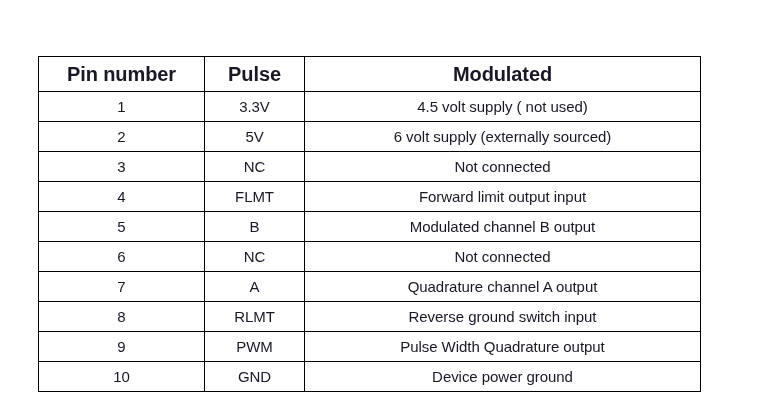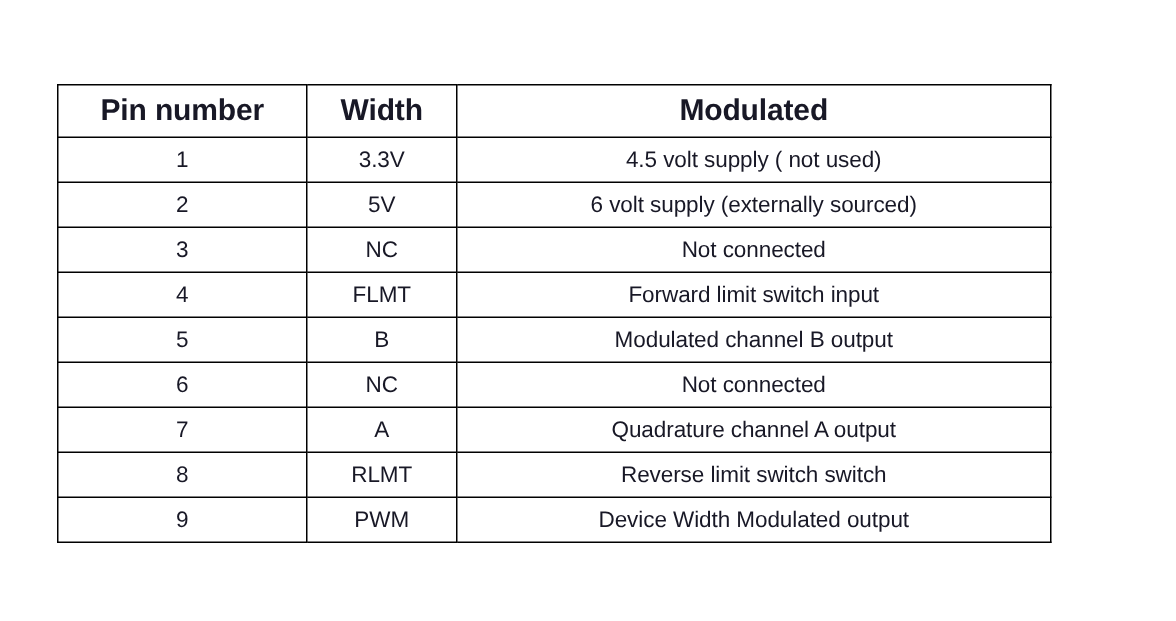--- a/index.html
+++ b/index.html
@@ -68,21 +68,21 @@
 
   <table id="pin-table">
     <colgroup>
       <col class="col-pin">
       <col class="col-name">
       <col class="col-function">
     </colgroup>
     <thead>
       <tr>
         <th>Pin number</th>
-        <th>Width</th>
+        <th>Pulse</th>
         <th>Modulated</th>
       </tr>
     </thead>
     <tbody id="table-body">
 
     <tr>
           <td>1</td>
           <td>3.3V</td>
           <td>4.5 volt supply ( not used)</td>
         </tr>
@@ -92,43 +92,48 @@
           <td>6 volt supply (externally sourced)</td>
         </tr>
         <tr>
           <td>3</td>
           <td>NC</td>
           <td>Not connected</td>
         </tr>
         <tr>
           <td>4</td>
           <td>FLMT</td>
-          <td>Forward limit switch input</td>
+          <td>Forward limit output input</td>
         </tr>
         <tr>
           <td>5</td>
           <td>B</td>
           <td>Modulated channel B output</td>
         </tr>
         <tr>
           <td>6</td>
           <td>NC</td>
           <td>Not connected</td>
         </tr>
         <tr>
           <td>7</td>
           <td>A</td>
           <td>Quadrature channel A output</td>
         </tr>
         <tr>
           <td>8</td>
           <td>RLMT</td>
-          <td>Reverse limit switch switch</td>
+          <td>Reverse ground switch input</td>
         </tr>
         <tr>
           <td>9</td>
           <td>PWM</td>
-          <td>Device Width Modulated output</td>
+          <td>Pulse Width Quadrature output</td>
+        </tr>
+        <tr>
+          <td>10</td>
+          <td>GND</td>
+          <td>Device power ground</td>
         </tr>
       </tbody>
   </table>
 
 </div>
 
 </body></html>

